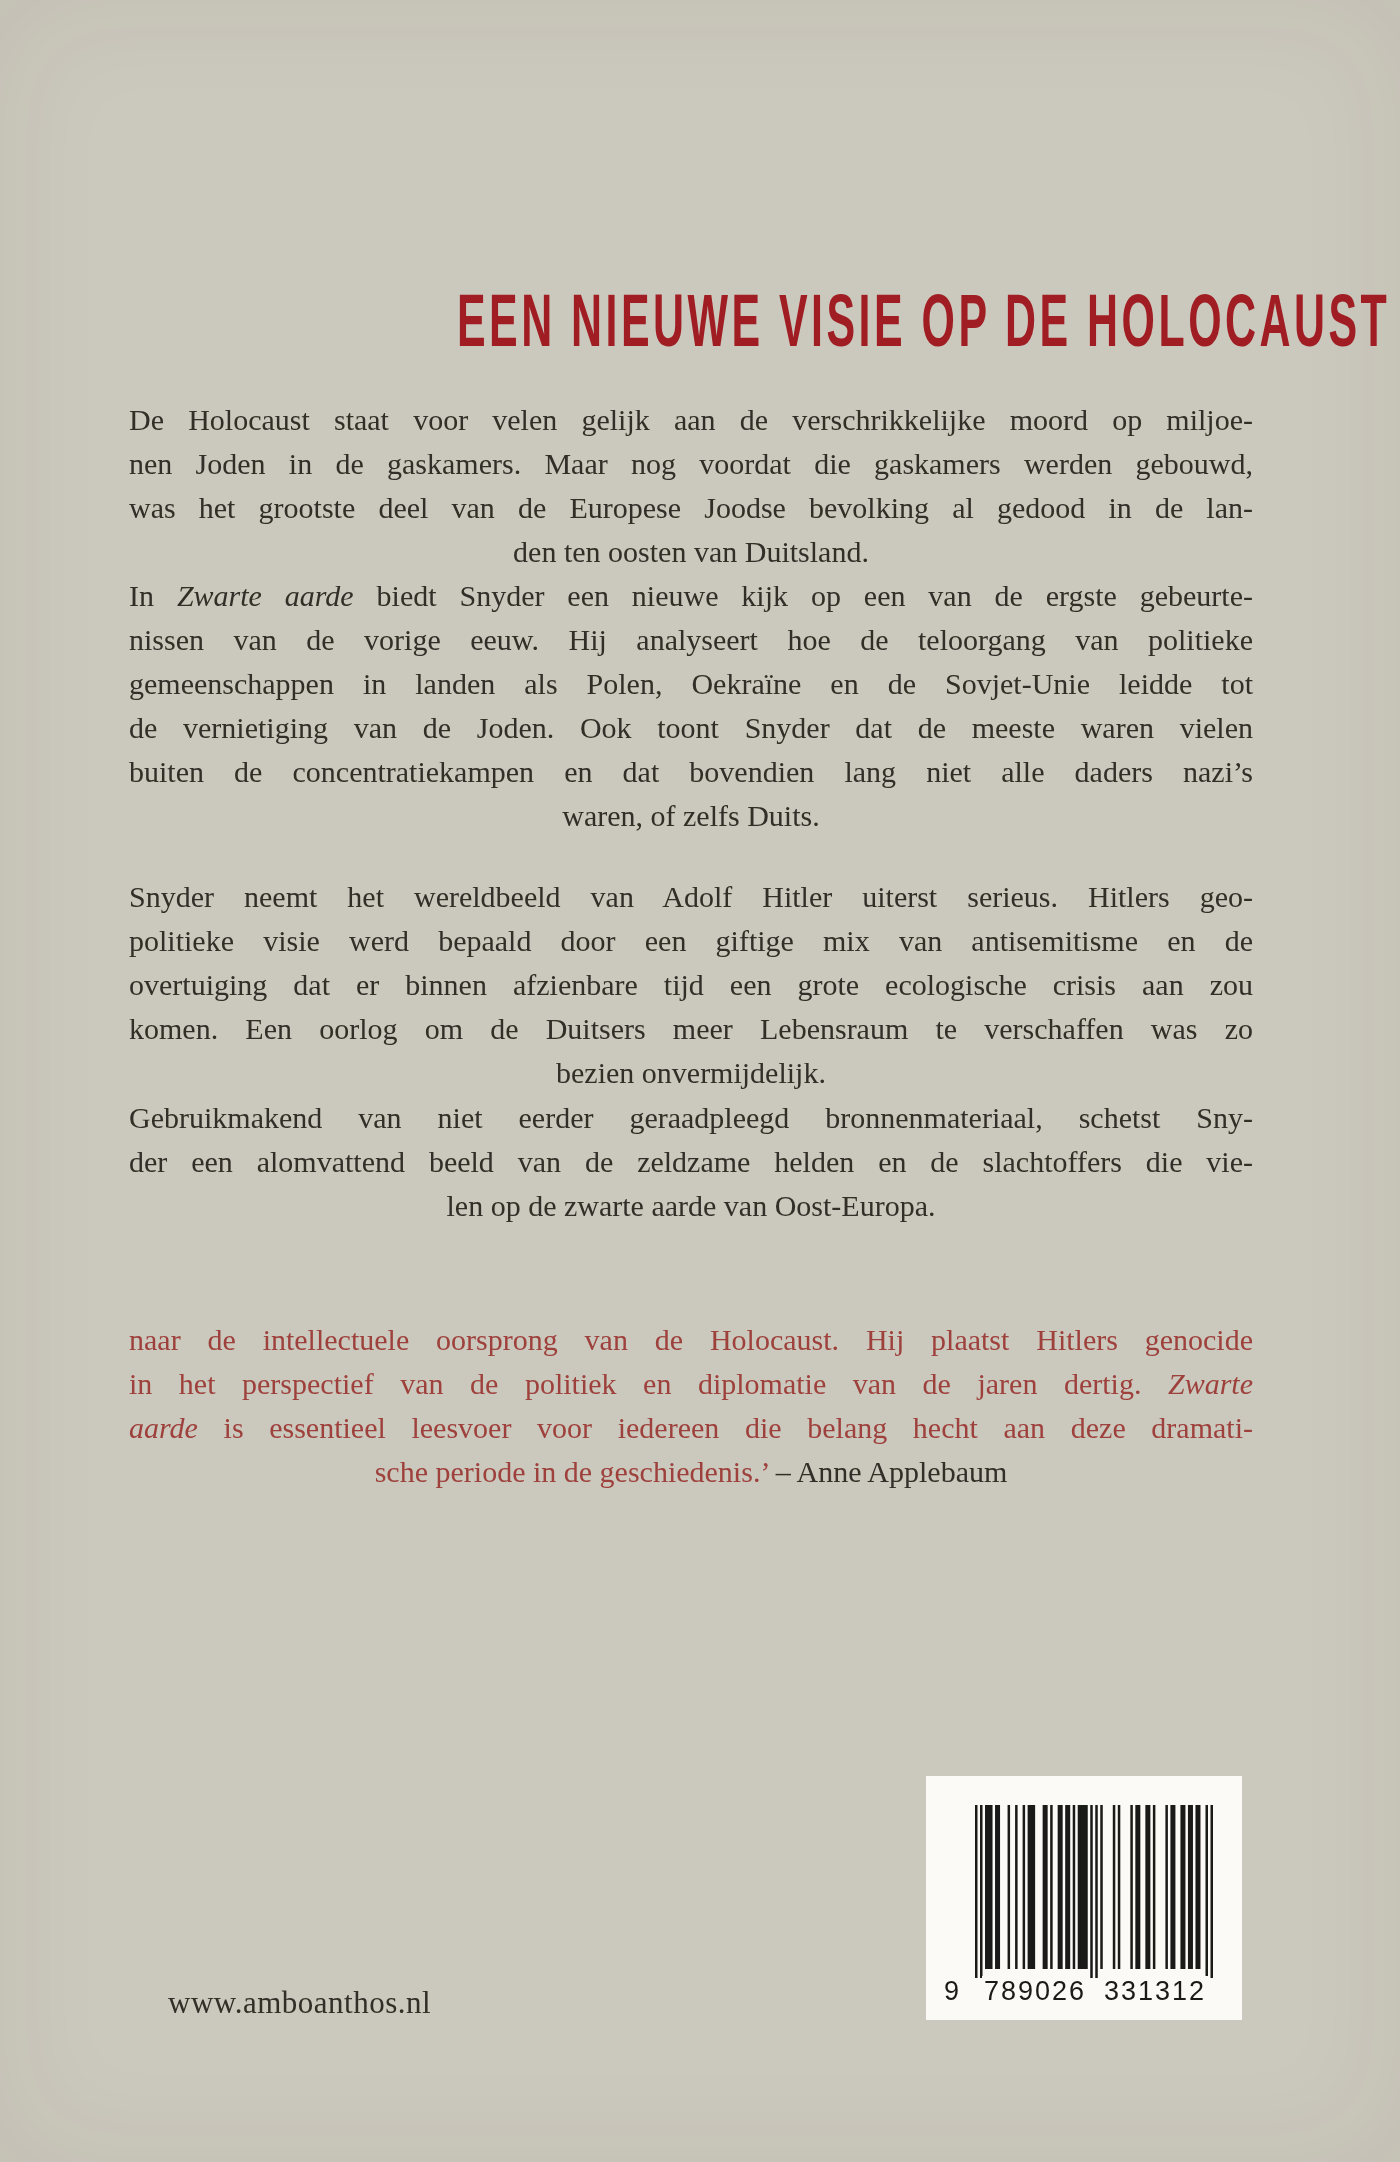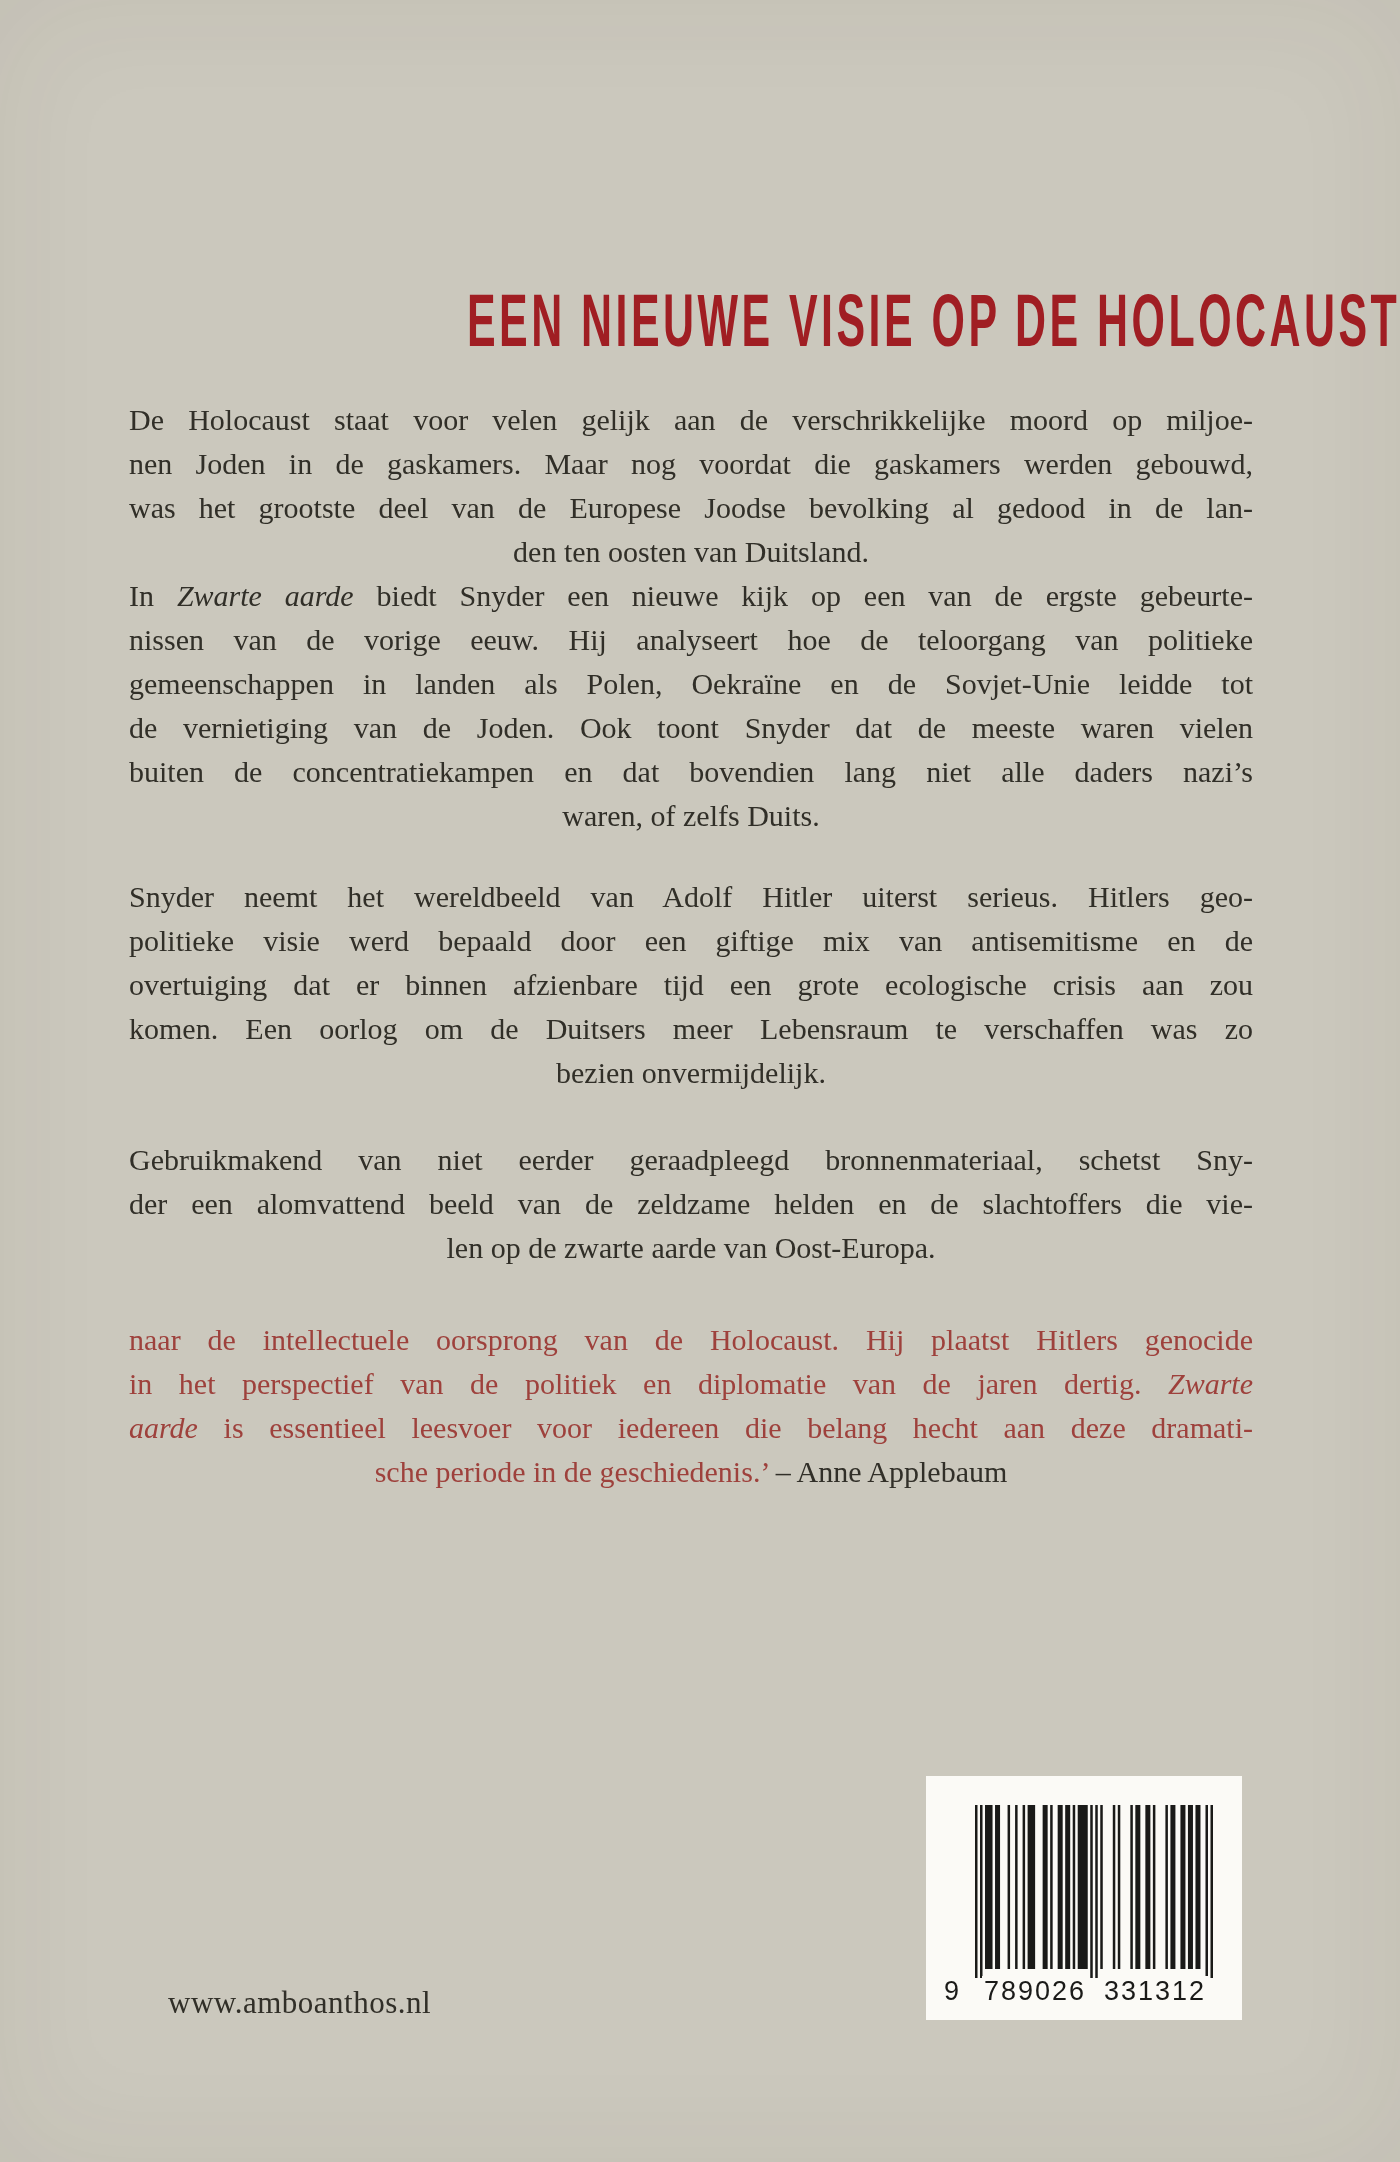--- a/index.html
+++ b/index.html
@@ -8,21 +8,21 @@
     position: relative;
     width: 1400px;
     height: 2162px;
     background: var(--background, #cbc8bd);
     overflow: hidden;
     font-family: "Liberation Serif", serif;
     box-shadow: inset 0 0 120px rgba(60,55,40,0.06);
   }
   .title-wrap {
     position: absolute;
-    left: 129px;
+    left: 119px;
     top: 284px;
     width: 1124px;
     height: 80px;
     text-align: left;
     line-height: 74px;
   }
   .title-wrap .title-text {
     display: inline-block;
     white-space: nowrap;
     font-family: "Liberation Sans", sans-serif;
@@ -99,21 +99,21 @@
       <div class="line j"><span>buiten de concentratiekampen en dat bovendien lang niet alle daders nazi’s</span></div>
       <div class="line"><span>waren, of zelfs Duits.</span></div>
     </div>
   <div class="textcol" style="top:875px">
       <div class="line j"><span>Snyder neemt het wereldbeeld van Adolf Hitler uiterst serieus. Hitlers geo-</span></div>
       <div class="line j"><span>politieke visie werd bepaald door een giftige mix van antisemitisme en de</span></div>
       <div class="line j"><span>overtuiging dat er binnen afzienbare tijd een grote ecologische crisis aan zou</span></div>
       <div class="line j"><span>komen. Een oorlog om de Duitsers meer Lebensraum te verschaffen was zo</span></div>
       <div class="line"><span>bezien onvermijdelijk.</span></div>
     </div>
-  <div class="textcol" style="top:1138px">
+  <div class="textcol" style="top:1096px">
       <div class="line j"><span>Gebruikmakend van niet eerder geraadpleegd bronnenmateriaal, schetst Sny-</span></div>
       <div class="line j"><span>der een alomvattend beeld van de zeldzame helden en de slachtoffers die vie-</span></div>
       <div class="line"><span>len op de zwarte aarde van Oost-Europa.</span></div>
     </div>
   <div class="textcol quote" style="top:1318px">
       <div class="line j"><span>naar de intellectuele oorsprong van de Holocaust. Hij plaatst Hitlers genocide</span></div>
       <div class="line j"><span>in het perspectief van de politiek en diplomatie van de jaren dertig. </span><span class="it">Zwarte</span></div>
       <div class="line j"><span class="it">aarde</span><span> is essentieel leesvoer voor iedereen die belang hecht aan deze dramati-</span></div>
       <div class="line"><span>sche periode in de geschiedenis.’ </span><span class="attr">– Anne Applebaum</span></div>
     </div>

